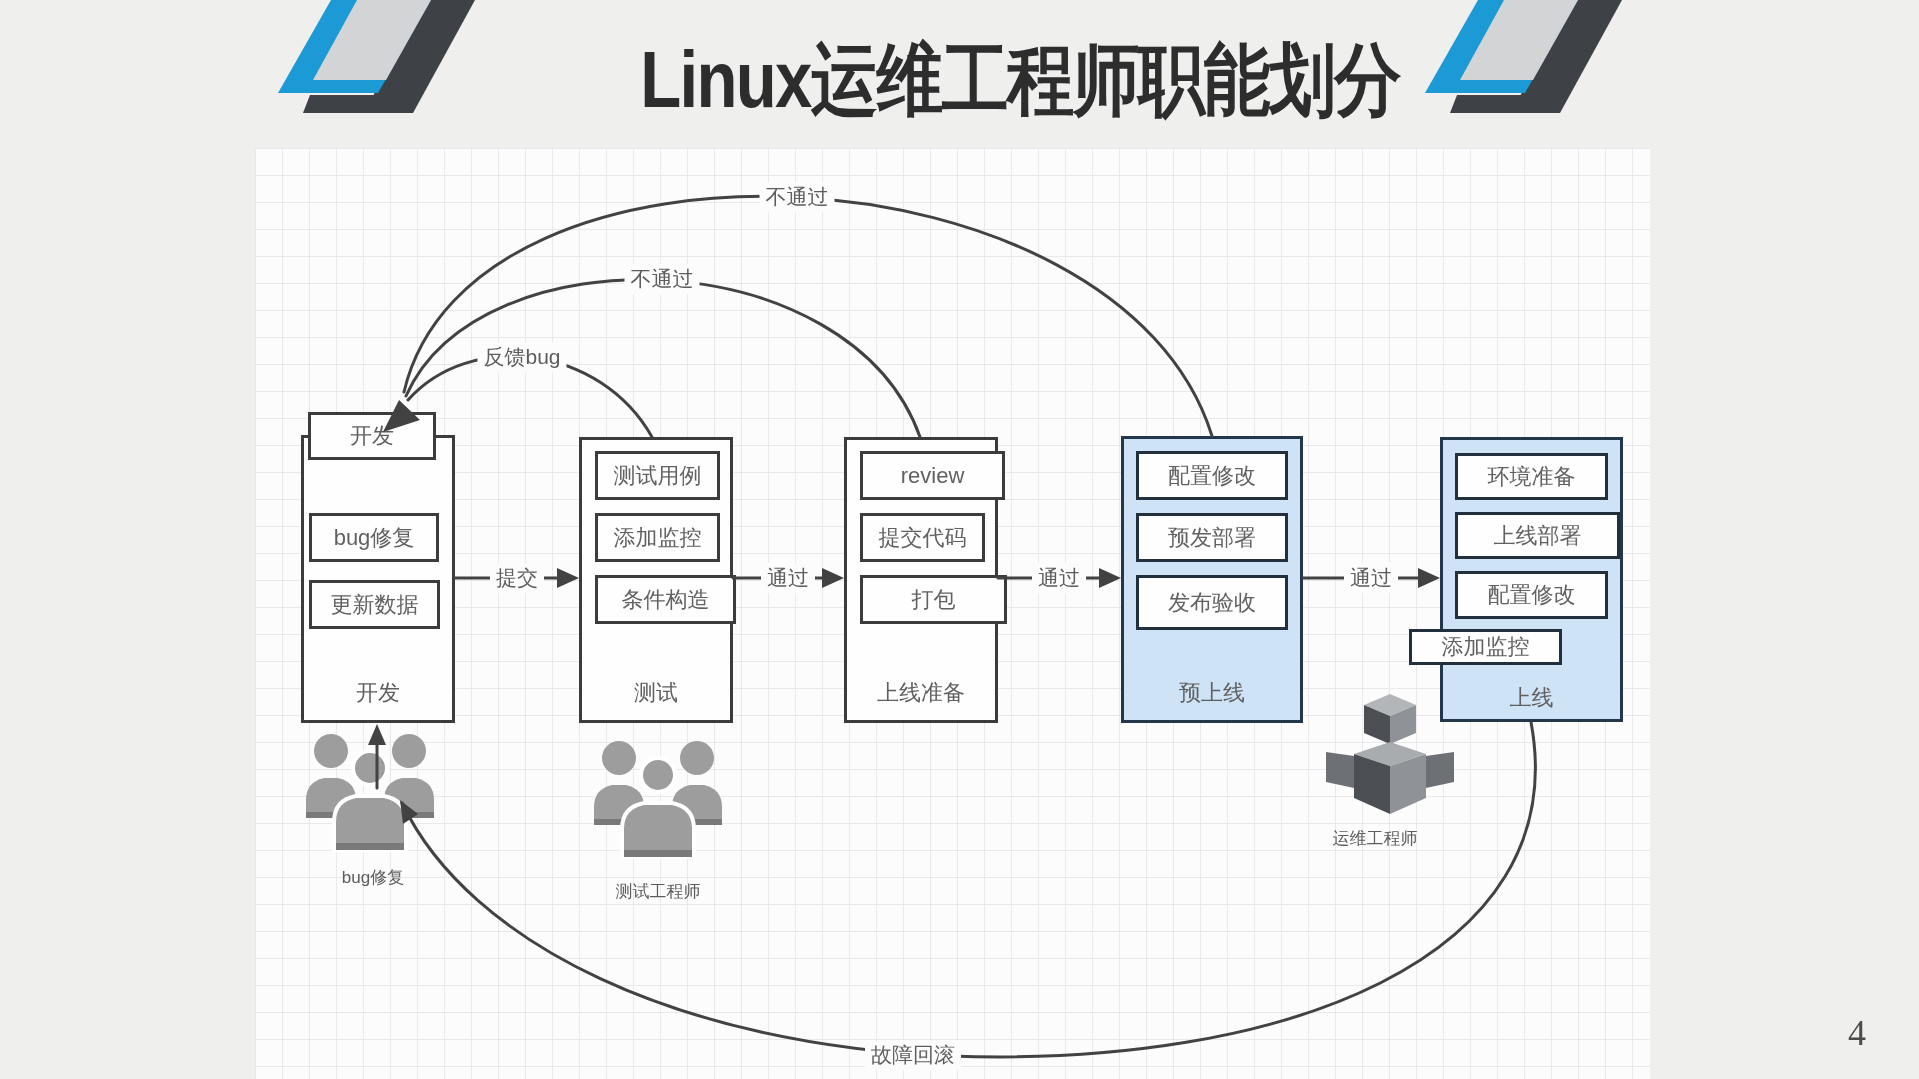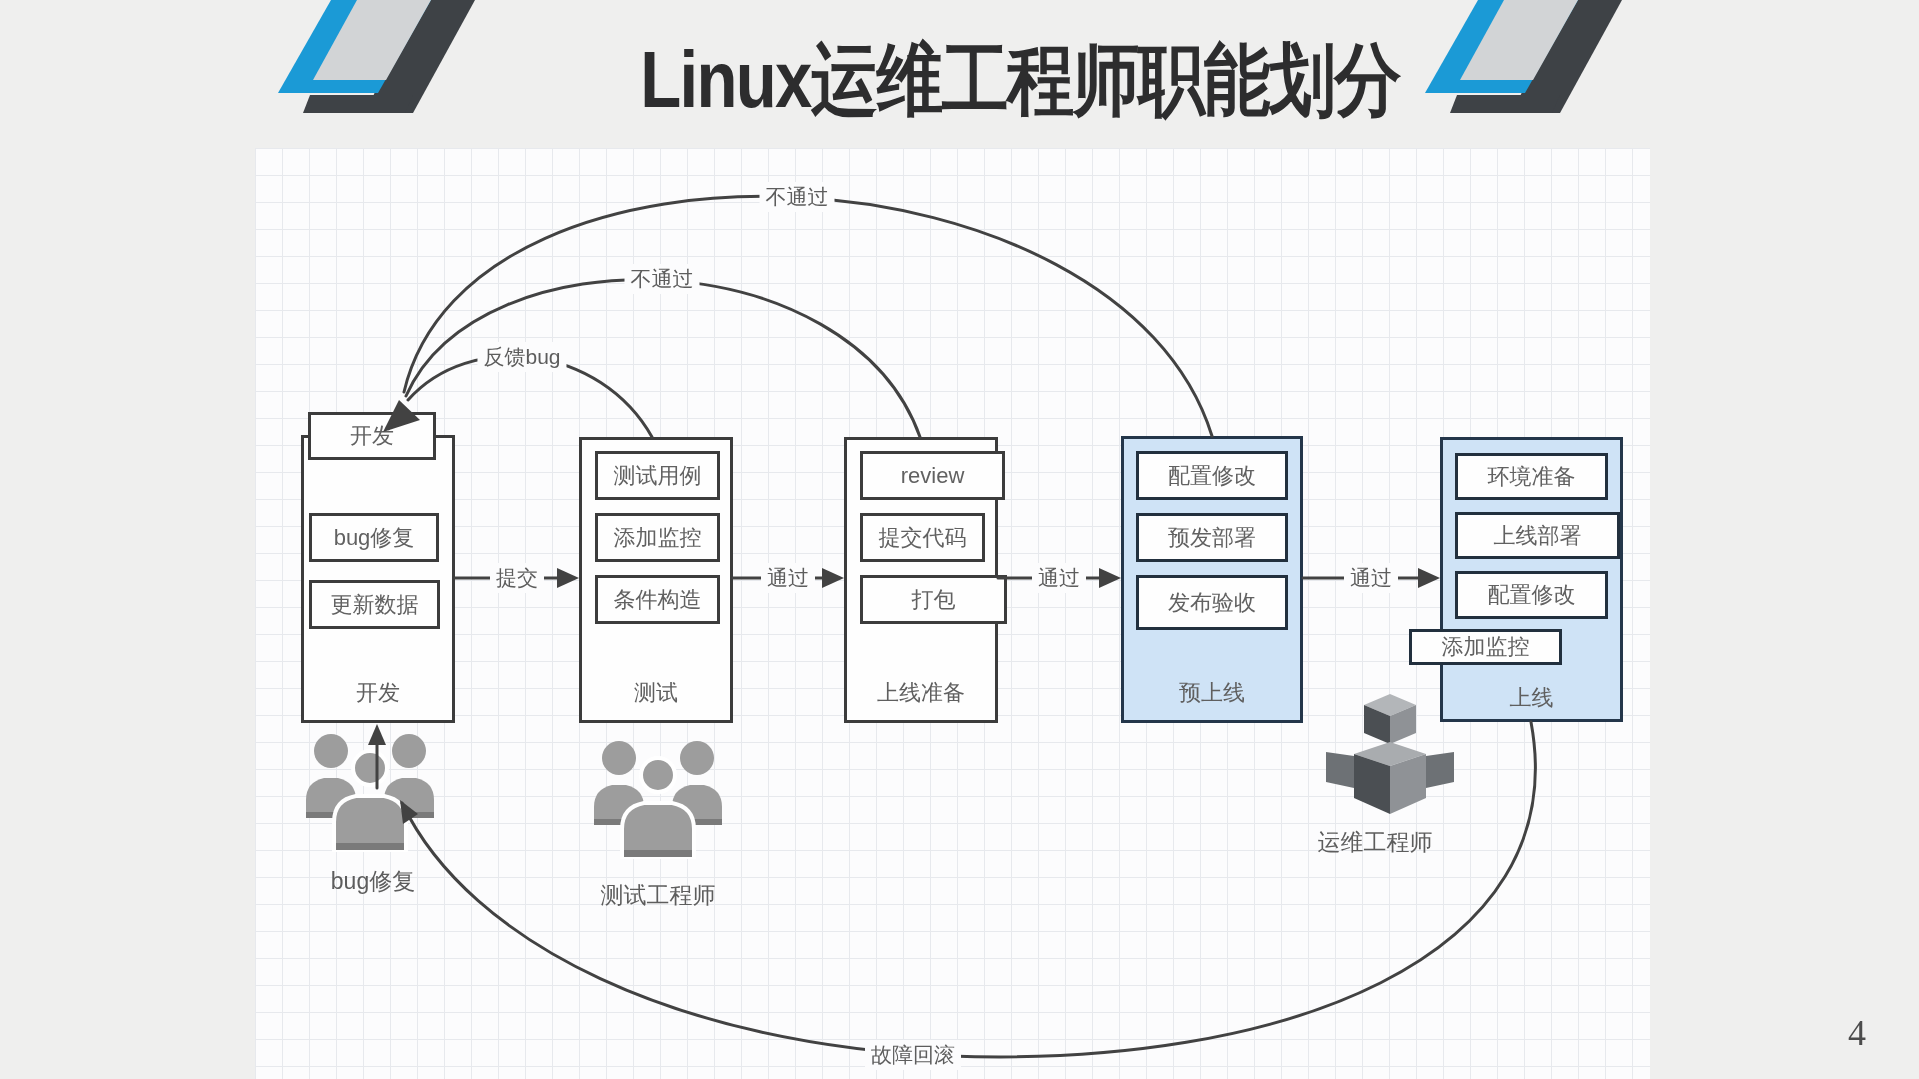--- a/index.html
+++ b/index.html
@@ -53,21 +53,21 @@
   .conn-label{
     position:absolute;transform:translate(-50%,-50%);
     background:#fcfcfd;padding:1px 6px;
     font-size:21px;color:#5d5d5d;z-index:6;white-space:nowrap;
   }
 
   
   .role-icon{position:absolute;z-index:3;}
   .role-label{
     position:absolute;transform:translateX(-50%);
-    font-size:23px;color:#5d5d5d;z-index:3;white-space:nowrap;
+    font-size:17px;color:#5d5d5d;z-index:3;white-space:nowrap;
   }
 
   
   #connectors{position:absolute;left:0;top:0;z-index:5;pointer-events:none;}
 
   
   .page-num{
     position:absolute;left:1848px;top:1012px;
     font-family:"Liberation Serif","DejaVu Serif",serif;
     font-size:36px;color:#4c4c4c;
@@ -152,21 +152,21 @@
   </div>
   <div class="cell" style="left:308px;top:412px;width:128px;height:48px">开发</div>
   <div class="cell" style="left:309px;top:513px;width:130px;height:49px">bug修复</div>
   <div class="cell" style="left:309px;top:580px;width:131px;height:49px">更新数据</div>
 
   <div class="col" style="left:579px;top:437px;width:154px;height:286px">
     <div class="footer">测试</div>
   </div>
   <div class="cell" style="left:595px;top:451px;width:125px;height:49px">测试用例</div>
   <div class="cell" style="left:595px;top:513px;width:125px;height:49px">添加监控</div>
-  <div class="cell" style="left:595px;top:575px;width:125px;height:49px">条件构造</div>
+  <div class="cell" style="left:595px;top:575px;width:141px;height:49px">条件构造</div>
 
   <div class="col" style="left:844px;top:437px;width:154px;height:286px">
     <div class="footer">上线准备</div>
   </div>
   <div class="cell" style="left:860px;top:451px;width:145px;height:49px">review</div>
   <div class="cell" style="left:860px;top:513px;width:125px;height:49px">提交代码</div>
   <div class="cell" style="left:860px;top:575px;width:147px;height:49px">打包</div>
 
   <div class="col highlight" style="left:1121px;top:436px;width:182px;height:287px">
     <div class="footer">预上线</div>

